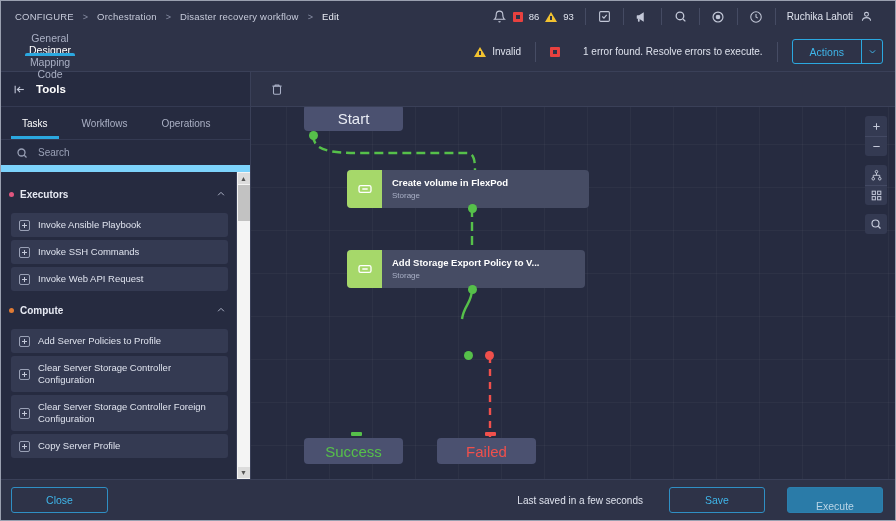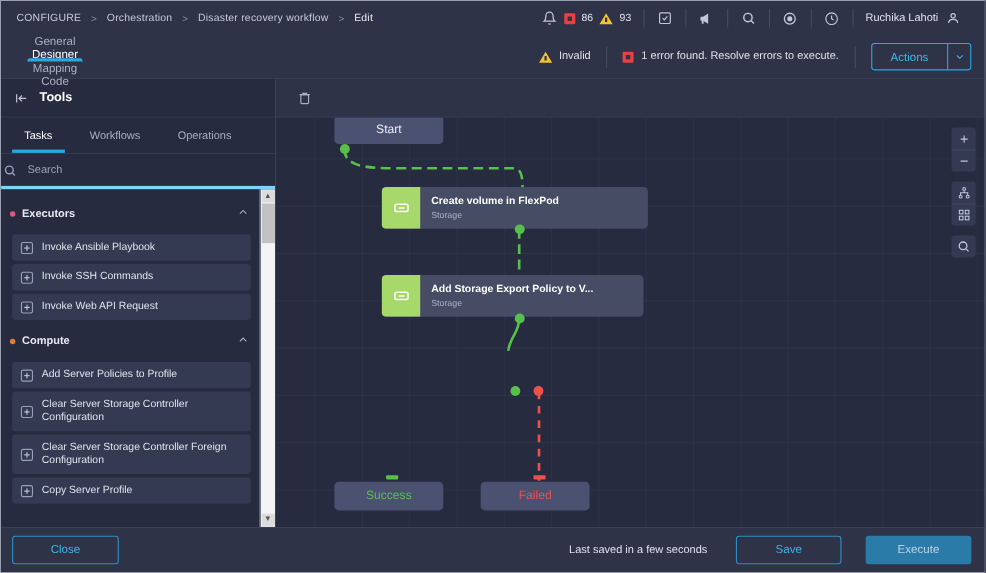--- a/index.html
+++ b/index.html
@@ -56,21 +56,21 @@
     color: #aab0c4; font-size: 10.5px; position: relative; cursor: pointer;
   }
   .tab.active { color: #ffffff; }
   .tab.active::after {
     content: ""; position: absolute; left: 12px; right: 12px; bottom: 0;
     height: 3px; background: #2ba8e0; border-radius: 2px 2px 0 0;
   }
   .tb-right { flex: 1 1 auto; display: flex; align-items: center; justify-content: flex-end; gap: 0; padding-right: 12px; text-align: right; }
   .status-invalid { display: flex; align-items: center; gap: 6px; color: #dde1ec; font-size: 10px; padding: 0 14px; }
   .vdiv { width: 1px; height: 20px; background: #464c64; }
-  .err-msg { display: flex; align-items: center; gap: 7px; color: #dde1ec; font-size: 10px; padding: 0 14px; }
+  .err-msg { display: flex; align-items: center; gap: 23px; color: #dde1ec; font-size: 10px; padding: 0 14px; }
   .actions-btn {
     display: flex; align-items: stretch; height: 25px;
     border: 1px solid #2ba8e0; border-radius: 3px; margin-left: 14px; cursor: pointer;
   }
   .actions-btn .lbl { display: flex; align-items: center; padding: 0 17px; color: #3fb6ea; font-size: 10.5px; }
   .actions-btn .car { display: flex; align-items: center; justify-content: center; width: 21px; border-left: 1px solid #2ba8e0; color: #3fb6ea; }
 
   
   .body { flex: 1 1 auto; display: flex; min-height: 0; }
 
@@ -80,21 +80,21 @@
     background: #262b40;
     border-right: 1px solid #3a4058;
     display: flex; flex-direction: column; min-height: 0;
   }
   .tools-head { height: 35px; display: flex; align-items: center; gap: 9px; padding-left: 11px; border-bottom: 1px solid #343a52; }
   .tools-title { color: #ffffff; font-size: 11.5px; font-weight: bold; }
   .tool-tabs { display: flex; height: 33px; border-bottom: 1px solid #343a52; padding-left: 4px; }
   .ttab { display: flex; align-items: center; padding: 0 17px; color: #aab0c4; font-size: 10px; position: relative; cursor: pointer; }
   .ttab.active { color: #ffffff; }
   .ttab.active::after { content: ""; position: absolute; left: 6px; right: 6px; bottom: 0; height: 3px; background: #2ba8e0; }
-  .search-row { height: 32px; display: flex; align-items: center; gap: 9px; border-bottom: 3px solid #7dd3fc; }
+  .search-row { height: 32px; display: flex; align-items: center; gap: 9px; padding-left: 13px; border-bottom: 7px solid #7dd3fc; }
   .search-ph { color: #9aa1b6; font-size: 10px; }
 
   .list-wrap { flex: 1 1 auto; position: relative; min-height: 0; overflow: hidden; }
   .list { position: absolute; inset: 0 14px 0 0; overflow: hidden; padding: 6px 0 0 0; }
   .group-head { display: flex; align-items: center; padding: 7px 10px 7px 8px; }
   .dot { width: 5px; height: 5px; border-radius: 50%; margin-right: 6px; }
   .group-name { color: #e6e9f2; font-size: 10px; font-weight: bold; flex: 1 1 auto; }
   .chev { color: #aab0c4; }
   .titem {
     display: flex; align-items: center; gap: 8px;
@@ -134,21 +134,21 @@
   .node {
     position: absolute; display: flex; align-items: stretch;
     background: #464c64; border-radius: 4px; overflow: hidden;
   }
   .node.plain { background: #4b5170; align-items: center; justify-content: center; }
   .node .nicon { width: 35px; flex: 0 0 35px; display: flex; align-items: center; justify-content: center; }
   .node .ntext { flex: 1 1 auto; display: flex; flex-direction: column; justify-content: center; padding-left: 10px; }
   .node .ntitle { color: #ffffff; font-size: 9.5px; font-weight: bold; line-height: 12px; }
   .node .nsub { color: #a9b0c6; font-size: 8px; line-height: 11px; margin-top: 1px; }
   .node.selected { border: 2px solid #2ba8e0; }
-  .plabel { font-size: 11px; }
+  .plabel { font-size: 15px; }
   .port { position: absolute; width: 9px; height: 9px; border-radius: 50%; }
   .port.green { background: #56c04a; }
   .port.red { background: #f0504c; }
   .stub { position: absolute; width: 11px; height: 4px; border-radius: 1px; }
 
   .zoomtools { position: absolute; right: 8px; top: 9px; display: flex; flex-direction: column; gap: 9px; }
   .zt-grp { background: #343a52; border-radius: 3px; display: flex; flex-direction: column; overflow: hidden; }
   .zt { width: 22px; height: 20px; display: flex; align-items: center; justify-content: center; color: #c3c8d8; cursor: pointer; }
   .zt + .zt { border-top: 1px solid #434963; }
 
@@ -512,18 +512,18 @@
 
   <div class="footer">
     <div class="btn-outline" style="width:97px;">
       <span>Close</span>
     </div>
     <div class="spacer"></div>
     <span class="saved">Last saved in a few seconds</span>
     <div class="btn-outline" style="width:96px;">
       <span>Save</span>
     </div>
-    <div class="btn-fill" style="width:96px;">
+    <div class="btn-fill" style="width:96px;align-items:flex-end;">
       <span>Execute</span>
     </div>
   </div>
 
 </div>
 
 </body></html>

